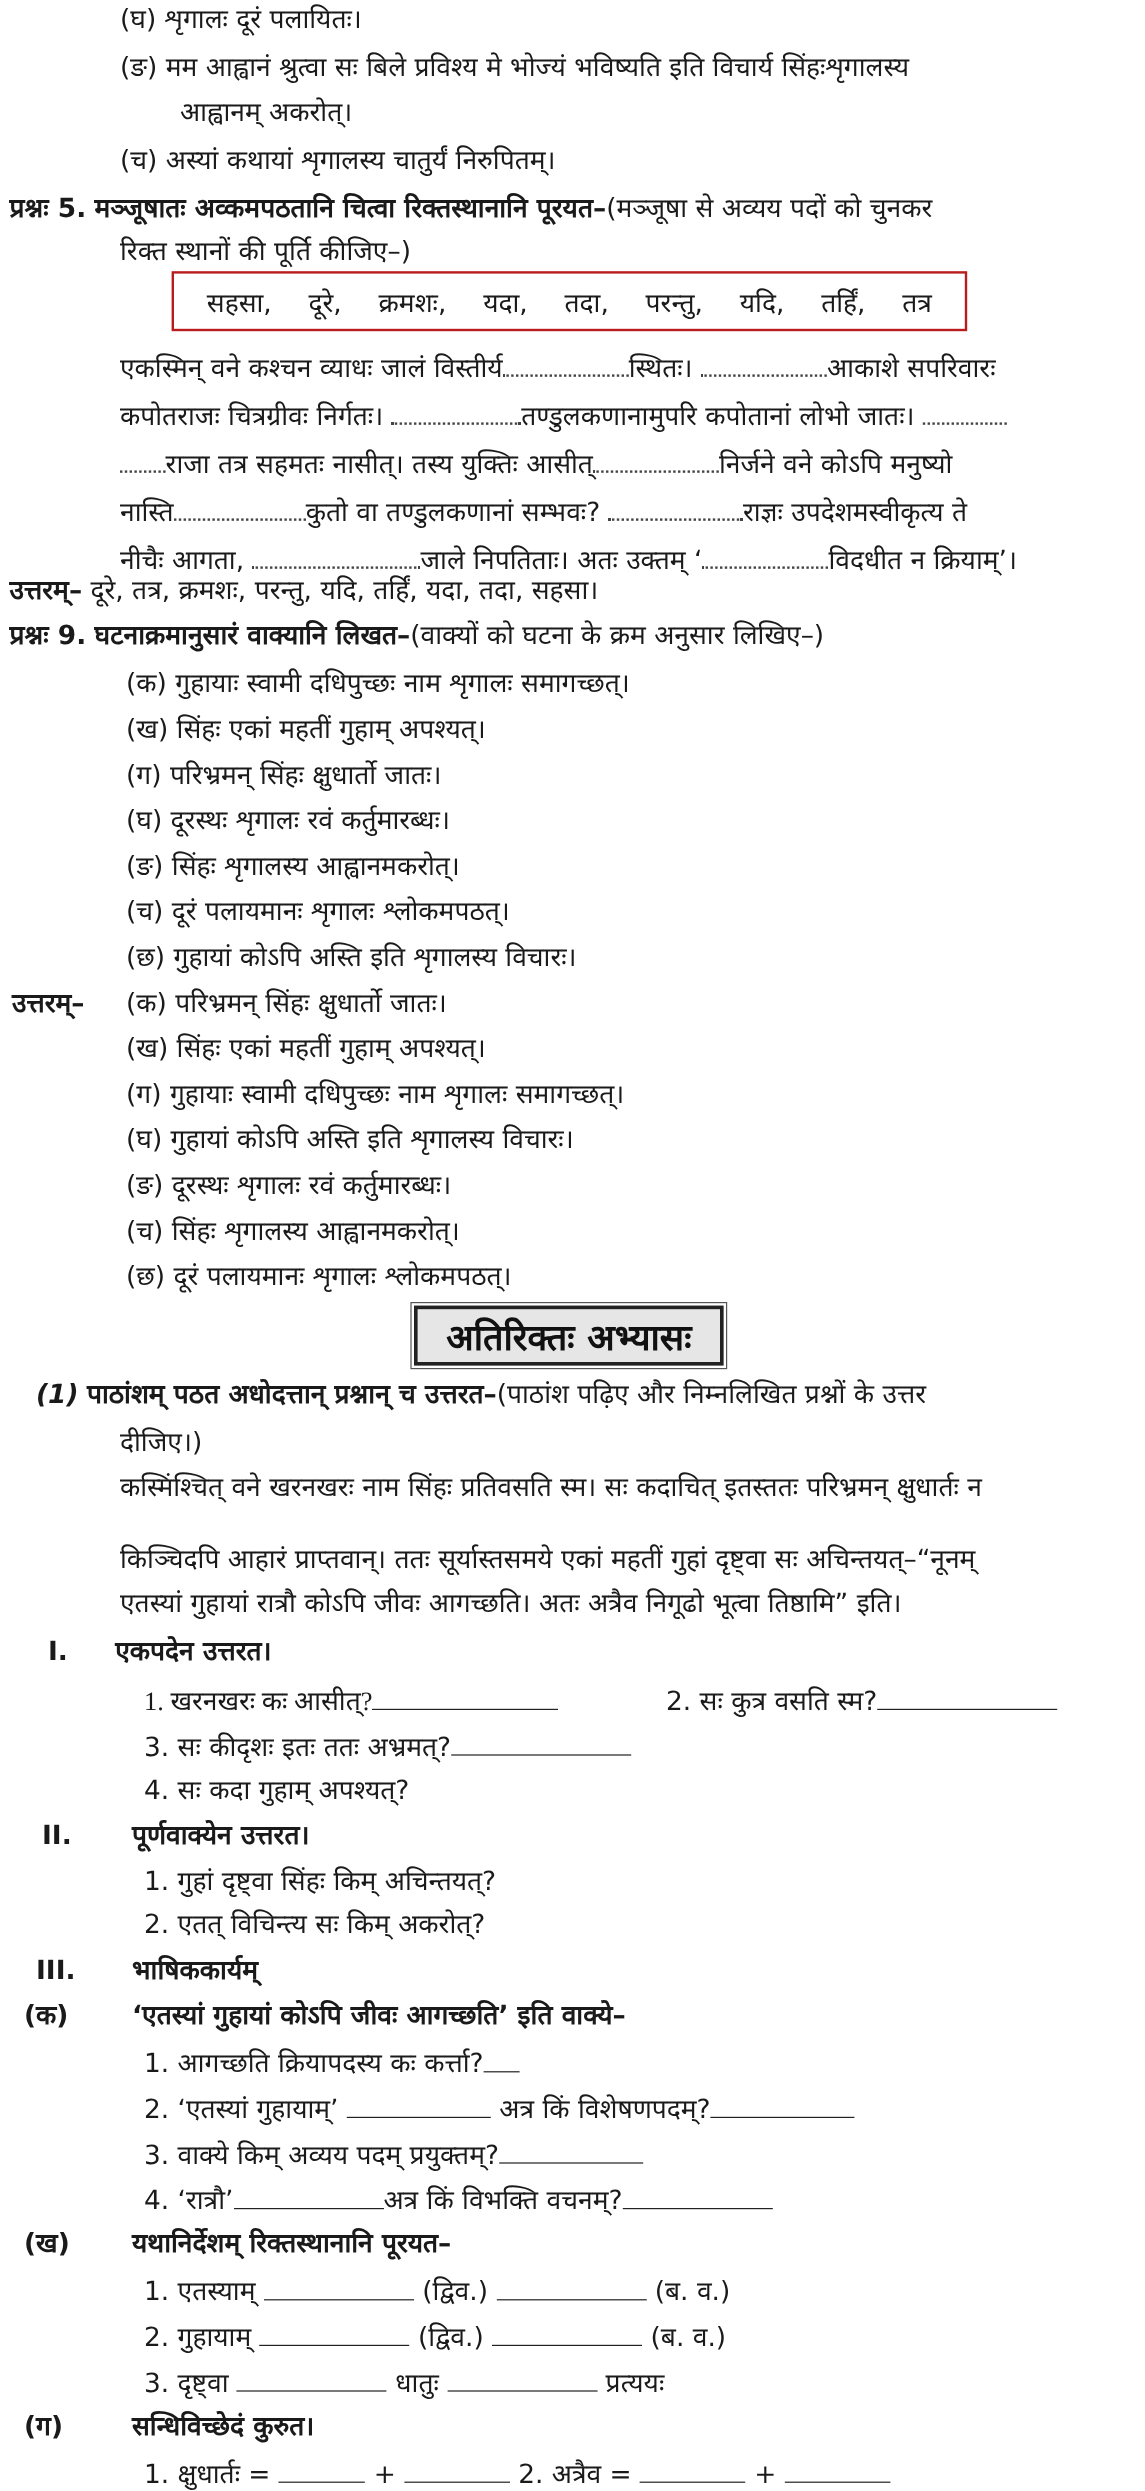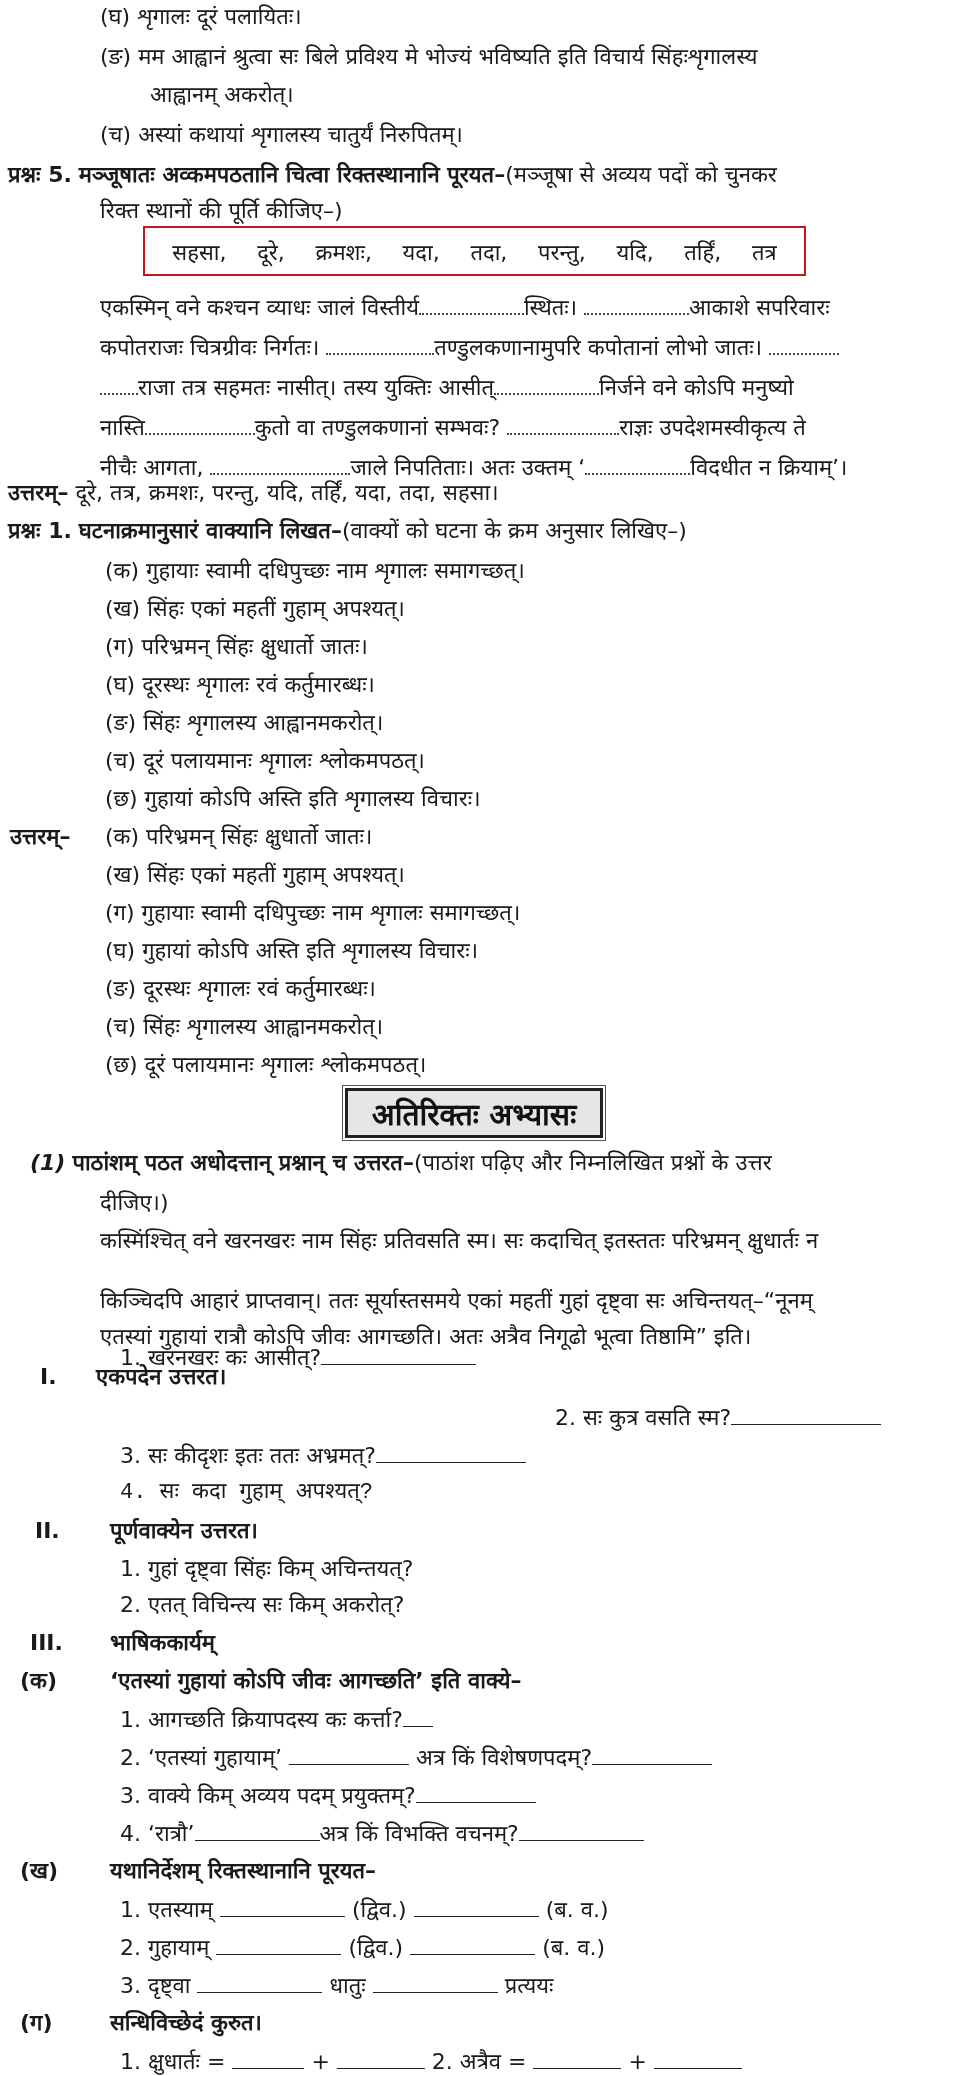--- a/index.html
+++ b/index.html
@@ -79,21 +79,21 @@
   <span>नीचैः आगता,</span>
   <span class="dots" style="width:140px;"></span><span>जाले निपतिताः। अतः उक्तम् ‘</span><span class="dots" style="width:105px;"></span><span>विदधीत न क्रियाम्’।</span>
 </div>
 
 <div class="ln" style="left:8px;top:478px;">
   <span class="b">उत्तरम्–</span>
   <span>दूरे, तत्र, क्रमशः, परन्तु, यदि, तर्हिं, यदा, तदा, सहसा।</span>
 </div>
 
 <div class="ln" style="left:8px;top:516px;">
-  <span class="b">प्रश्नः 1.</span>
+  <span class="b">प्रश्नः 9.</span>
   <span class="b">घटनाक्रमानुसारं वाक्यानि लिखत–</span><span>(वाक्यों को घटना के क्रम अनुसार लिखिए–)</span>
 </div>
 <div class="ln" style="left:105px;top:556px;"><span>(क)</span> <span>गुहायाः स्वामी दधिपुच्छः नाम शृगालः समागच्छत्।</span></div>
 <div class="ln" style="left:105px;top:594px;"><span>(ख)</span> <span>सिंहः एकां महतीं गुहाम् अपश्यत्।</span></div>
 <div class="ln" style="left:105px;top:632px;"><span>(ग)</span> <span>परिभ्रमन् सिंहः क्षुधार्तो जातः।</span></div>
 <div class="ln" style="left:105px;top:670px;"><span>(घ)</span> <span>दूरस्थः शृगालः रवं कर्तुमारब्धः।</span></div>
 <div class="ln" style="left:105px;top:708px;"><span>(ङ)</span> <span>सिंहः शृगालस्य आह्वानमकरोत्।</span></div>
 <div class="ln" style="left:105px;top:746px;"><span>(च)</span> <span>दूरं पलायमानः शृगालः श्लोकमपठत्।</span></div>
 <div class="ln" style="left:105px;top:784px;"><span>(छ)</span> <span>गुहायां कोऽपि अस्ति इति शृगालस्य विचारः।</span></div>
 
@@ -112,30 +112,30 @@
   <span class="b" style="font-style:italic;">(1)</span>
   <span class="b">पाठांशम् पठत अधोदत्तान् प्रश्नान् च उत्तरत–</span><span>(पाठांश पढ़िए और निम्नलिखित प्रश्नों के उत्तर</span>
 </div>
 <div class="ln" style="left:100px;top:1188px;">दीजिए।)</div>
 <div class="ln" style="left:100px;top:1226px;">कस्मिंश्चित् वने खरनखरः नाम सिंहः प्रतिवसति स्म। सः कदाचित् इतस्ततः परिभ्रमन् क्षुधार्तः न</div>
 <div class="ln" style="left:100px;top:1286px;">किञ्चिदपि आहारं प्राप्तवान्। ततः सूर्यास्तसमये एकां महतीं गुहां दृष्ट्वा सः अचिन्तयत्–“नूनम्</div>
 <div class="ln" style="left:100px;top:1322px;">एतस्यां गुहायां रात्रौ कोऽपि जीवः आगच्छति। अतः अत्रैव निगूढो भूत्वा तिष्ठामि” इति।</div>
 
 <div class="ln b" style="left:40px;top:1362px;">I.</div>
 <div class="ln b" style="left:96px;top:1362px;">एकपदेन उत्तरत।</div>
-<div class="ln" style="left:120px;top:1342px;">
+<div class="ln" style="left:120px;top:1402px;font-family:Liberation Serif, serif;">
   <span>1. खरनखरः कः आसीत्?</span><span class="blank" style="width:155px;"></span>
 </div>
 <div class="ln" style="left:555px;top:1402px;">
   <span>2. सः कुत्र वसति स्म?</span><span class="blank" style="width:150px;"></span>
 </div>
 <div class="ln" style="left:120px;top:1440px;">
   <span>3. सः कीदृशः इतः ततः अभ्रमत्?</span><span class="blank" style="width:150px;"></span>
 </div>
-<div class="ln" style="left:120px;top:1478px;font-family:Liberation Mono, monospace;">4. सः कदा गुहाम् अपश्यत्?</div>
+<div class="ln" style="left:120px;top:1478px;">4. सः कदा गुहाम् अपश्यत्?</div>
 
 <div class="ln b" style="left:35px;top:1516px;">II.</div>
 <div class="ln b" style="left:110px;top:1516px;">पूर्णवाक्येन उत्तरत।</div>
 <div class="ln" style="left:120px;top:1554px;">1. गुहां दृष्ट्वा सिंहः किम् अचिन्तयत्?</div>
 <div class="ln" style="left:120px;top:1590px;">2. एतत् विचिन्त्य सः किम् अकरोत्?</div>
 
 <div class="ln b" style="left:30px;top:1628px;">III.</div>
 <div class="ln b" style="left:110px;top:1628px;">भाषिककार्यम्</div>
 
 <div class="ln b" style="left:20px;top:1666px;">(क)</div>

